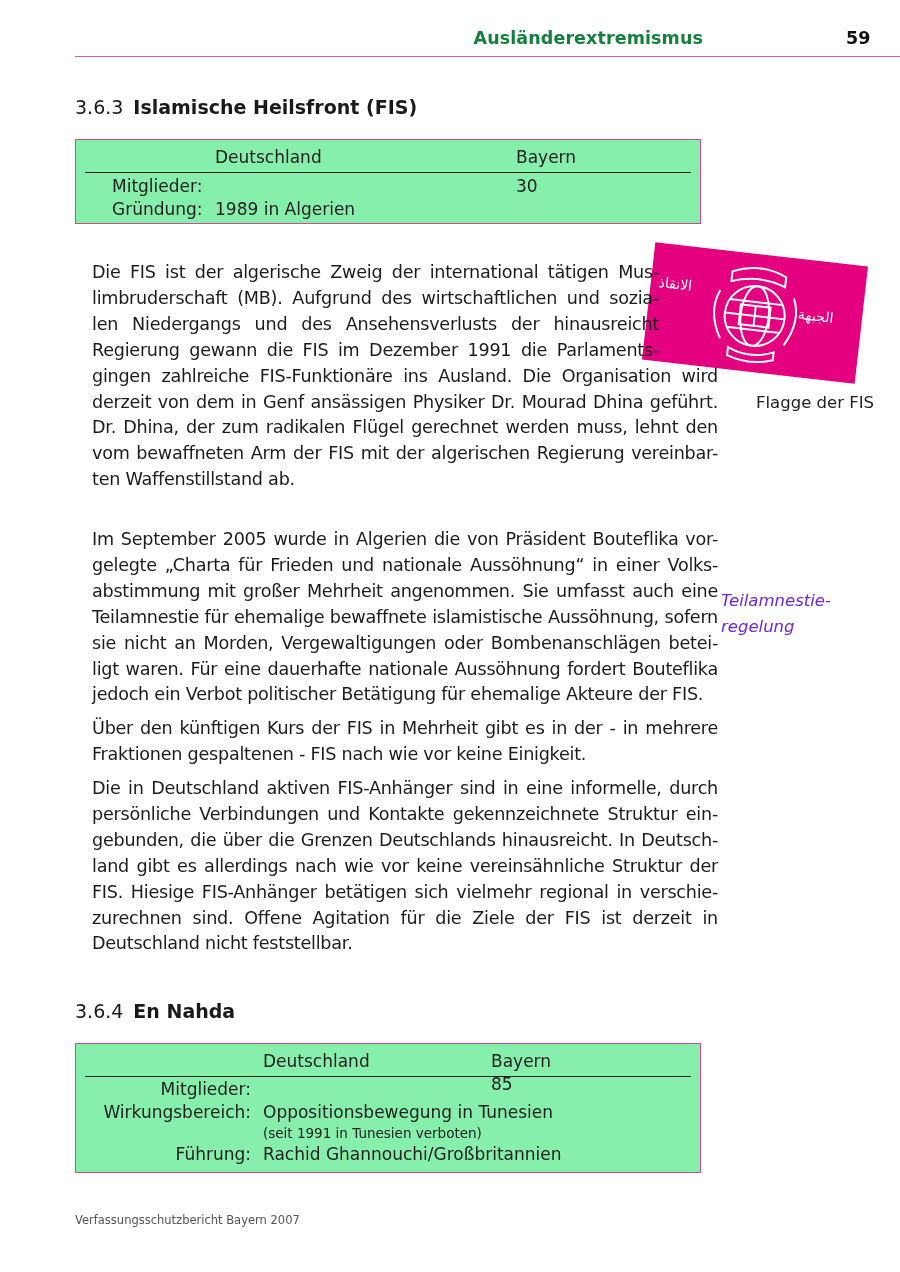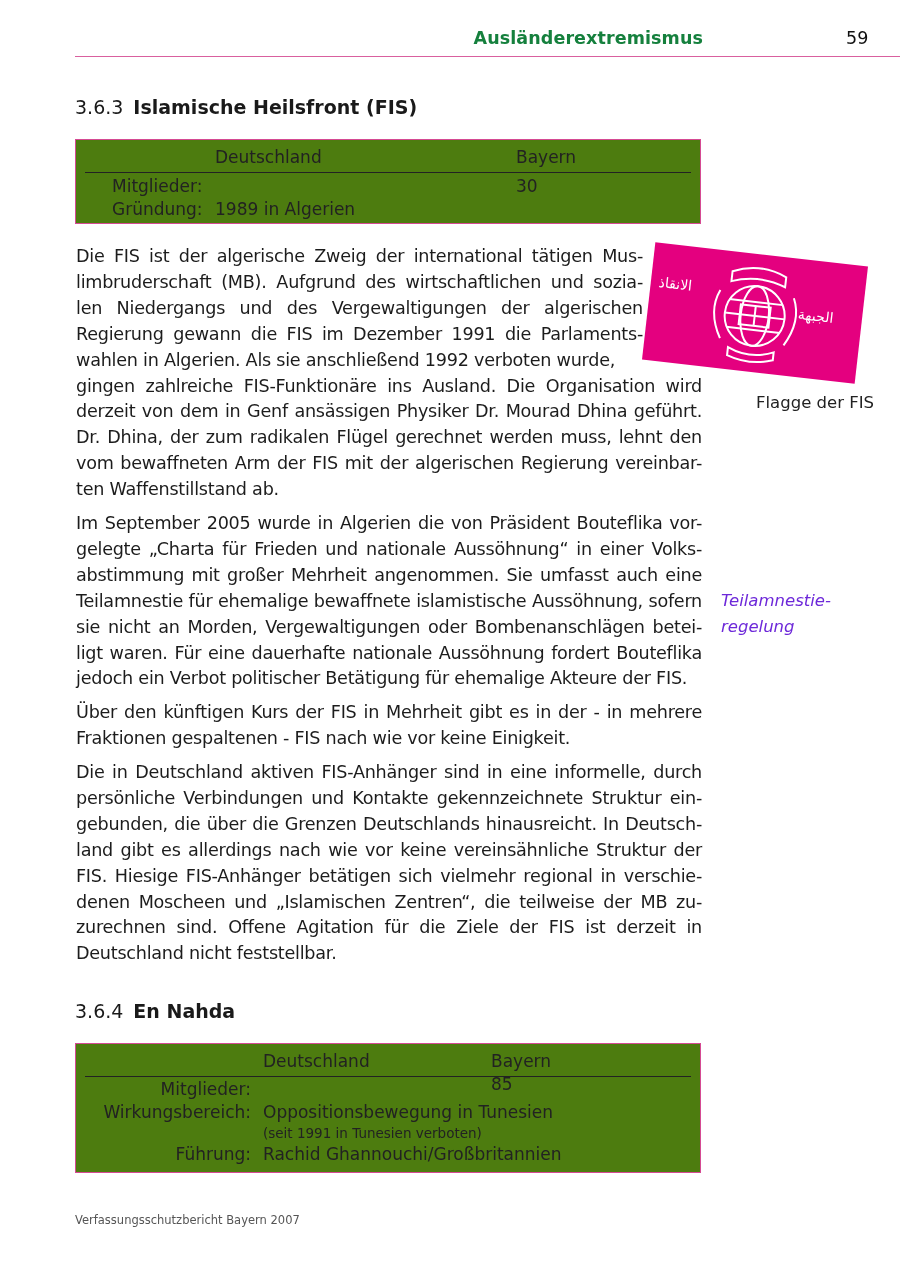--- a/index.html
+++ b/index.html
@@ -8,42 +8,42 @@
     font-family:"DejaVu Sans", "Liberation Sans", sans-serif; color:#1a1a1a;
   }
   .running-head {
     position:absolute; left:0; top:28px; width:900px; height:28px;
   }
   .running-head .section {
     position:absolute; right:197px; top:0; font-size:17.5px; font-weight:bold; color:#15803d;
     letter-spacing:0.1px;
   }
   .running-head .pageno {
-    position:absolute; left:846px; top:0; font-size:17.5px; font-weight:normal; color:#111;
+    position:absolute; left:846px; top:0; font-size:17.5px; font-weight:bold; color:#111;
   }
   .head-rule {
     position:absolute; left:75px; top:56px; width:825px; height:0; border-top:1.3px solid #d9609f;
   }
   h2.heading {
     position:absolute; left:75px; margin:0; font-size:19px; font-weight:normal; color:#1a1a1a;
   }
   h2.heading .num { margin-right:10px; }
   h2.heading .title { font-weight:bold; }
 
   .infobox {
-    position:absolute; left:75px; width:626px; background:#4d7c0f; border:1.5px solid #d54a93;
+    position:absolute; left:75px; width:626px; background:#86efac; border:1.5px solid #d54a93;
     box-sizing:border-box; font-size:17px; color:#222;
   }
   .infobox .hdr { position:relative; height:31px; }
   .infobox .hdr span { position:absolute; top:7px; }
   .infobox .rule { position:absolute; left:9px; right:9px; border-top:1.6px solid #222; }
   .infobox .row { position:absolute; white-space:nowrap; }
 
   .para {
-    position:absolute; left:75px; margin:1px; font-size:17.6px; line-height:25.9px; color:#1c1c1c;
+    position:absolute; left:75px; margin:17px; font-size:17.6px; line-height:25.9px; color:#1c1c1c;
     text-align:justify; text-align-last:left; letter-spacing:-0.25px;
   }
   .line { display:block; text-align:justify; text-align-last:justify; white-space:nowrap; }
   .line.last { text-align-last:left; }
 
   .flag-wrap { position:absolute; left:644px; top:244px; width:222px; height:140px; }
   .flag {
     position:absolute; left:0; top:0; width:214px; height:118px; background:#e4007f;
     transform:rotate(6.5deg); transform-origin:center center; top:10px; left:4px;
   }
@@ -104,23 +104,22 @@
         <text x="150" y="60">ﺍﻟﺠﺒﻬﺔ</text>
       </g>
     </svg>
   </div>
 </div>
 <div class="caption">Flagge der FIS</div>
 
 <div class="para" style="top:243px; width:626px;">
   <span class="line" style="width:567px;">Die FIS ist der algerische Zweig der international tätigen Mus-</span>
   <span class="line" style="width:567px;">limbruderschaft (MB). Aufgrund des wirtschaftlichen und sozia-</span>
-  <span class="line" style="width:567px;">len Niedergangs und des Vergewaltigungen der algerischen</span>
+  <span class="line" style="width:567px;">len Niedergangs und des Ansehensverlusts der hinausreicht</span>
   <span class="line" style="width:567px;">Regierung gewann die FIS im Dezember 1991 die Parlaments-</span>
-  <span class="line last" style="width:567px;">wahlen in Algerien. Als sie anschließend 1992 verboten wurde,</span>
   <span class="line" style="width:626px;">gingen zahlreiche FIS-Funktionäre ins Ausland. Die Organisation wird</span>
   <span class="line" style="width:626px;">derzeit von dem in Genf ansässigen Physiker Dr. Mourad Dhina geführt.</span>
   <span class="line" style="width:626px;">Dr. Dhina, der zum radikalen Flügel gerechnet werden muss, lehnt den</span>
   <span class="line" style="width:626px;">vom bewaffneten Arm der FIS mit der algerischen Regierung vereinbar-</span>
   <span class="line last" style="width:626px;">ten Waffenstillstand ab.</span>
 </div>
 
 <div class="para" style="top:510px; width:626px;">
   <span class="line">Im September 2005 wurde in Algerien die von Präsident Bouteflika vor-</span>
   <span class="line">gelegte „Charta für Frieden und nationale Aussöhnung“ in einer Volks-</span>
@@ -140,21 +139,20 @@
   <span class="line">Über den künftigen Kurs der FIS in Mehrheit gibt es in der - in mehrere</span>
   <span class="line last">Fraktionen gespaltenen - FIS nach wie vor keine Einigkeit.</span>
 </div>
 
 <div class="para" style="top:759px; width:626px;">
   <span class="line">Die in Deutschland aktiven FIS-Anhänger sind in eine informelle, durch</span>
   <span class="line">persönliche Verbindungen und Kontakte gekennzeichnete Struktur ein-</span>
   <span class="line">gebunden, die über die Grenzen Deutschlands hinausreicht. In Deutsch-</span>
   <span class="line">land gibt es allerdings nach wie vor keine vereinsähnliche Struktur der</span>
   <span class="line">FIS. Hiesige FIS-Anhänger betätigen sich vielmehr regional in verschie-</span>
-  <span class="line">denen Moscheen und „Islamischen Zentren“, die teilweise der MB zu-</span>
   <span class="line">zurechnen sind. Offene Agitation für die Ziele der FIS ist derzeit in</span>
   <span class="line last">Deutschland nicht feststellbar.</span>
 </div>
 
 <h2 class="heading" style="top:1000px;">
   <span class="num">3.6.4</span><span class="title">En Nahda</span>
 </h2>
 
 <div class="infobox" style="top:1043px; height:130px;">
   <div class="hdr">

